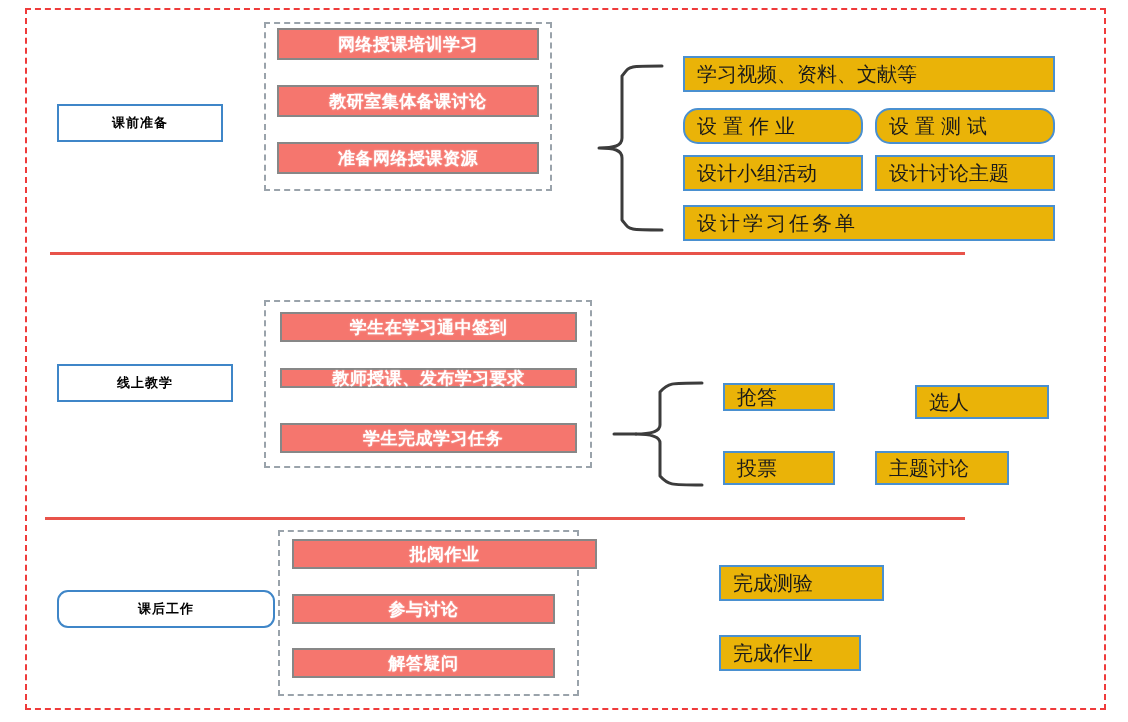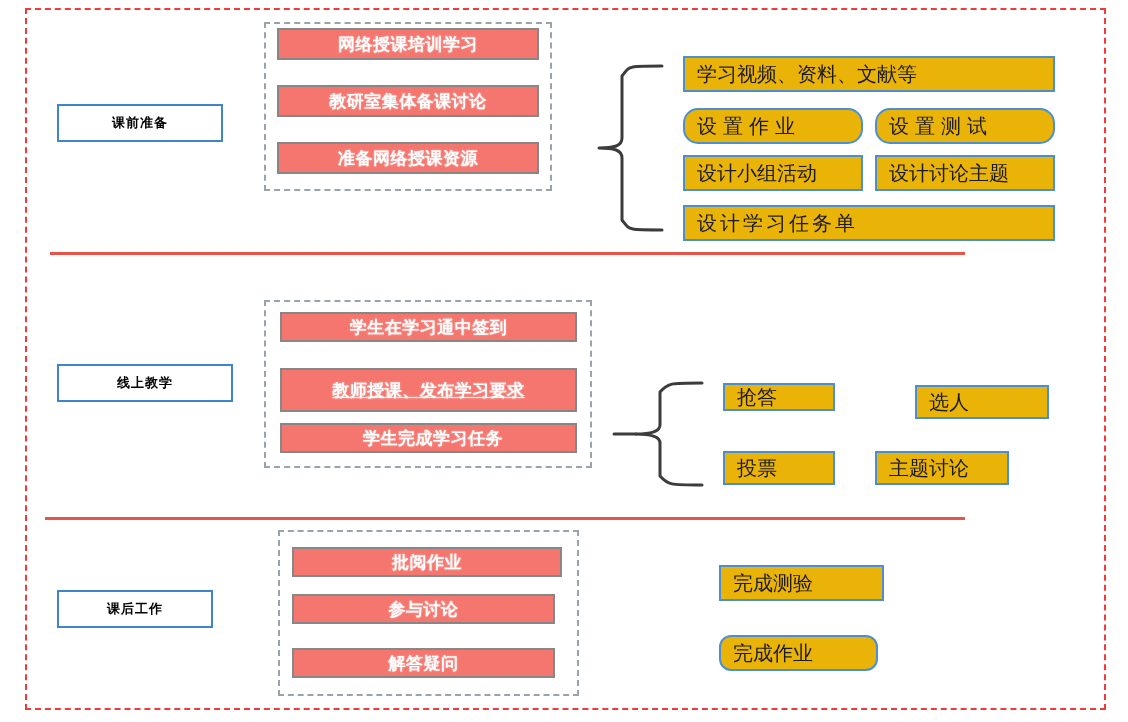--- a/index.html
+++ b/index.html
@@ -130,42 +130,42 @@
 
   <div class="blue-box spaced-sm" style="left:683px; top:205px; width:372px; height:36px;">设计学习任务单</div>
 
   <div class="separator sep-1"></div>
 
   <div class="stage-label" style="left:57px; top:364px; width:176px; height:38px;">线上教学</div>
 
   <div class="dashed-group" style="left:264px; top:300px; width:328px; height:168px;"></div>
 
   <div class="pink-chip" style="left:280px; top:312px; width:297px; height:30px;">学生在学习通中签到</div>
-  <div class="pink-chip" style="left:280px; top:368px; width:297px; height:44px;text-decoration:underline;">教师授课、发布学习要求</div>
+  <div class="pink-chip" style="left:280px; top:368px; width:297px; height:20px;">教师授课、发布学习要求</div>
   <div class="pink-chip" style="left:280px; top:423px; width:297px; height:30px;padding-left:9px;">学生完成学习任务</div>
 
   <div class="brace" style="left:600px; top:379px;">
     <svg width="104" height="110" viewBox="0 0 104 110">
       <path d="M102 4 C 70 4, 68 4, 60 13 L 60 46 C 60 53, 50 55, 36 55
                C 50 55, 60 57, 60 64 L 60 97 C 68 106, 70 106, 102 106" fill="none" stroke="#3c3c3c" stroke-width="3" stroke-linecap="round" stroke-linejoin="round"></path>
       <path d="M36 55 L 14 55" fill="none" stroke="#3c3c3c" stroke-width="3" stroke-linecap="round"></path>
     </svg>
   </div>
 
   <div class="blue-box" style="left:723px; top:383px; width:112px; height:28px;text-align:right;">抢答</div>
   <div class="blue-box" style="left:875px; top:385px; width:134px; height:34px;margin-left:40px;">选人</div>
   <div class="blue-box" style="left:723px; top:451px; width:112px; height:34px;">投票</div>
   <div class="blue-box" style="left:875px; top:451px; width:134px; height:34px;">主题讨论</div>
 
   <div class="separator sep-2"></div>
 
-  <div class="stage-label" style="left:57px; top:590px; width:156px; height:38px;">课后工作</div>
+  <div class="stage-label" style="left:57px; top:590px; width:218px; height:38px;border-radius:11px;">课后工作</div>
 
   <div class="dashed-group" style="left:278px; top:530px; width:301px; height:166px;"></div>
 
-  <div class="pink-chip" style="left:292px; top:539px; width:270px; height:30px;margin-top:8px;">批阅作业</div>
+  <div class="pink-chip" style="left:292px; top:539px; width:305px; height:30px;">批阅作业</div>
   <div class="pink-chip" style="left:292px; top:594px; width:263px; height:30px;">参与讨论</div>
   <div class="pink-chip" style="left:292px; top:648px; width:263px; height:30px;">解答疑问</div>
 
   <div class="blue-box" style="left:719px; top:565px; width:165px; height:36px;">完成测验</div>
-  <div class="blue-box" style="left:719px; top:635px; width:159px; height:36px;border-radius:12px;">完成作业</div>
+  <div class="blue-box" style="left:719px; top:635px; width:142px; height:36px;">完成作业</div>
 
 </div>
 
 </body></html>

